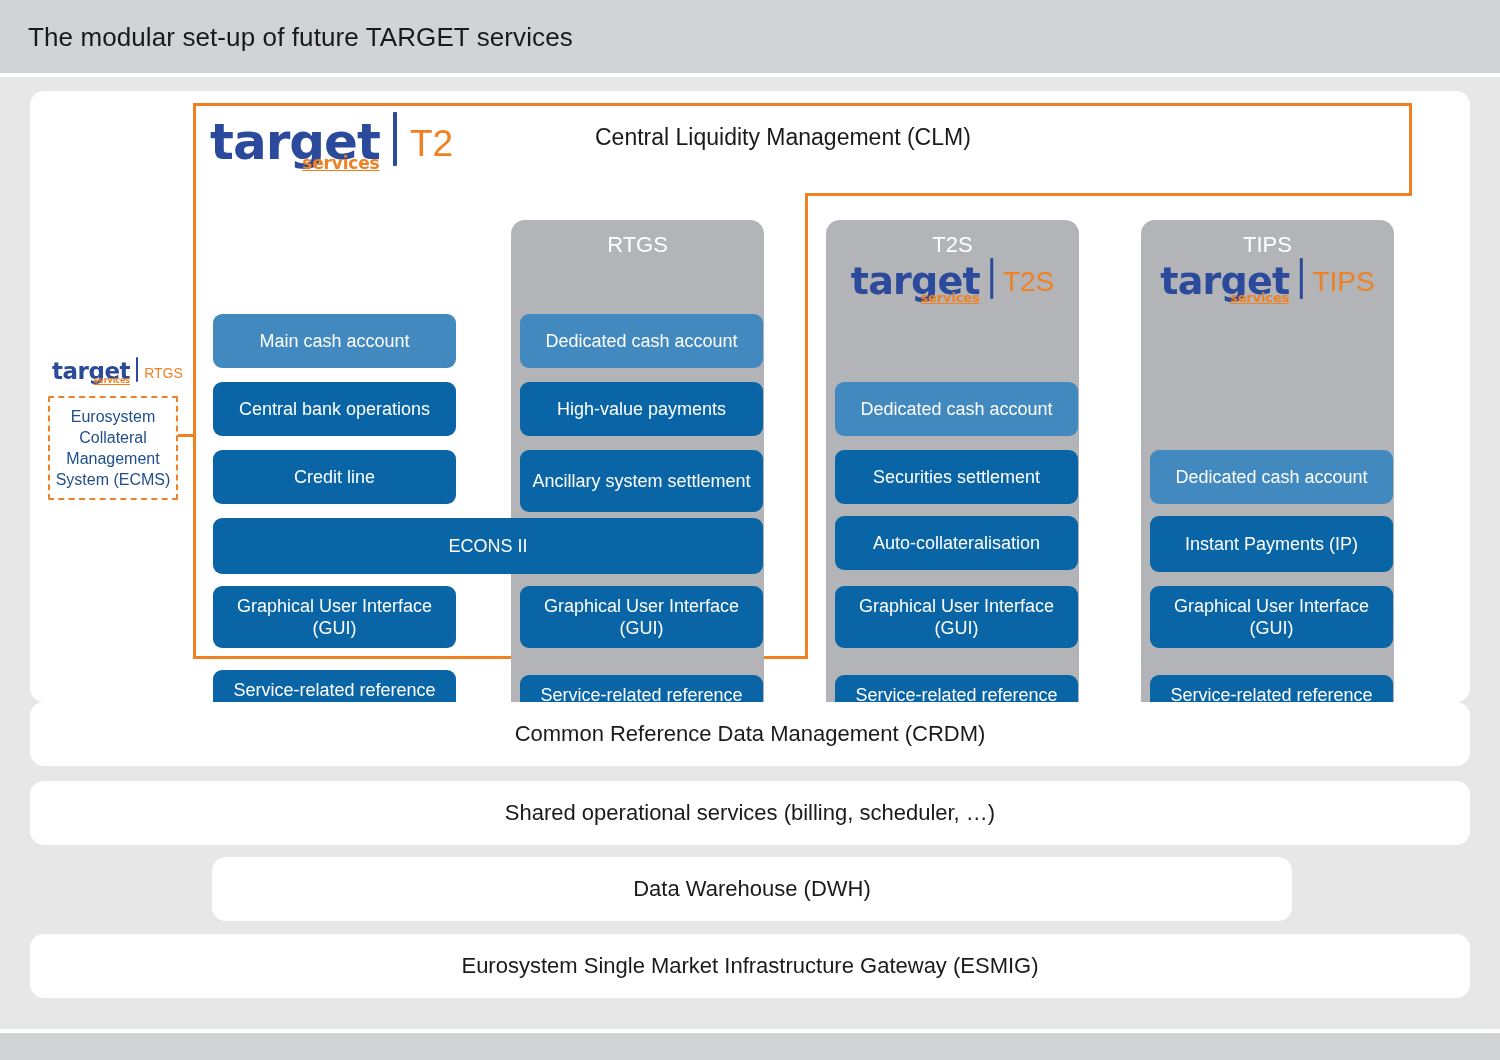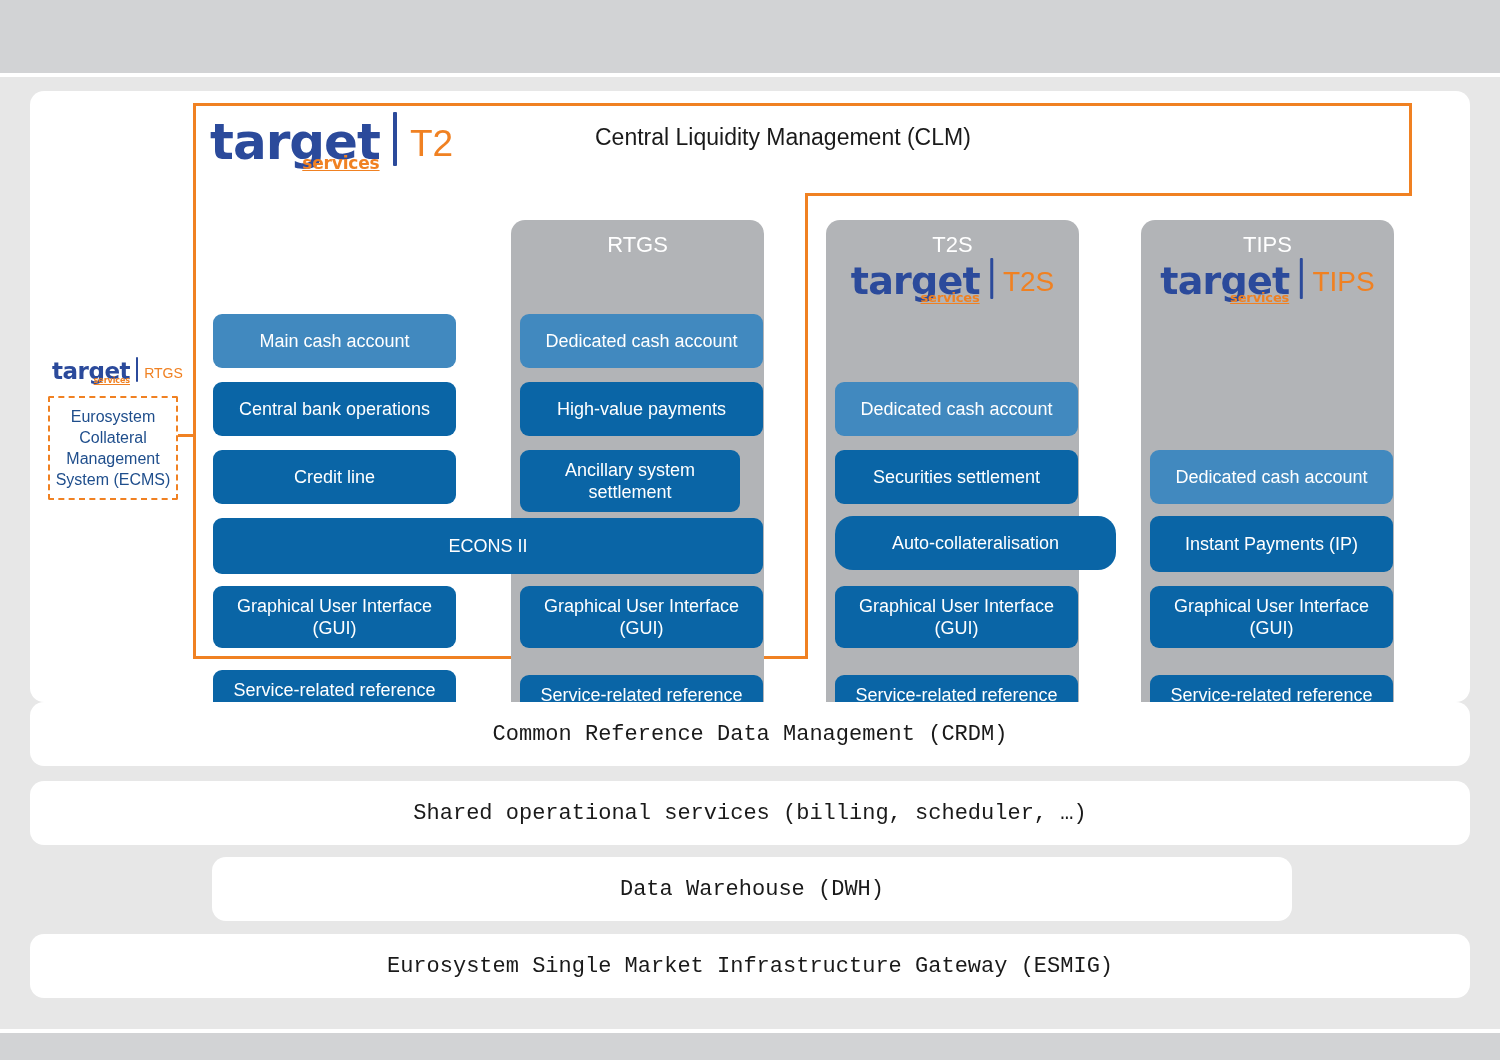--- a/index.html
+++ b/index.html
@@ -110,29 +110,30 @@
     padding: 4px 8px;
     margin-top: 27px;
   }
   .pill-dark  { background: #0a65a6; }
   .pill-light { background: #4189bf; }
 
   
   .bar-row {
     position: absolute; background: #ffffff; border-radius: 14px;
     display: flex; align-items: center; justify-content: center;
-    font-size: 22px; color: #1a1a1a; font-family: Liberation Mono, monospace;
+    font-size: 22px; color: #1a1a1a;
   }
 </style>
 </head>
 <body>
 
 <div id="root">
 
   <div class="header-bar"></div>
+  <div class="header-title">The modular set-up of future TARGET services</div>
 
   <div class="page-bg"></div>
   <div class="footer-strip"></div>
 
   <div class="main-card">
 
     <div class="clm-region">
       <svg width="1440" height="611" viewBox="0 0 1440 611" xmlns="http://www.w3.org/2000/svg">
         <path d="M 164.5 13.5 L 1380.5 13.5 L 1380.5 103.5 L 776.5 103.5 L 776.5 566.5 L 164.5 566.5 Z" fill="none" stroke="#f08122" stroke-width="3"></path>
       </svg>
@@ -169,42 +170,42 @@
       <div class="pill pill-dark" style="left:183px;top:468px;width:243px;height:62px;">Graphical User Interface (GUI)</div>
       <div class="pill pill-dark" style="left:183px;top:552px;width:243px;height:62px;">Service-related reference data</div>
     </div>
 
     <div class="col-grey" style="left:481px;top:129px;width:253px;height:531px;">
       <div class="col-title">RTGS</div>
     </div>
     <div>
       <div class="pill pill-light" style="left:490px;top:196px;width:243px;height:54px;">Dedicated cash account</div>
       <div class="pill pill-dark" style="left:490px;top:264px;width:243px;height:54px;">High-value payments</div>
-      <div class="pill pill-dark" style="left:490px;top:332px;width:220px;height:62px;">Ancillary system settlement</div>
+      <div class="pill pill-dark" style="left:490px;top:332px;width:243px;height:62px;">Ancillary system settlement</div>
       <div class="pill pill-dark" style="left:490px;top:468px;width:243px;height:62px;">Graphical User Interface (GUI)</div>
       <div class="pill pill-dark" style="left:490px;top:557px;width:243px;height:62px;">Service-related reference data</div>
     </div>
 
     <div class="pill pill-dark" style="left:183px;top:400px;width:550px;height:56px;">ECONS II</div>
 
     <div class="col-grey" style="left:796px;top:129px;width:253px;height:531px;">
       <div class="col-title">T2S</div>
       <div class="col-logo tlogo tlogo-md" style="top:38px;">
         <span class="word-wrap">
           <span class="word">target</span>
           <span class="sub">services</span>
         </span>
         <span class="bar"></span>
         <span class="suffix">T2S</span>
       </div>
     </div>
     <div>
       <div class="pill pill-light" style="left:805px;top:264px;width:243px;height:54px;">Dedicated cash account</div>
       <div class="pill pill-dark" style="left:805px;top:332px;width:243px;height:54px;">Securities settlement</div>
-      <div class="pill pill-dark" style="left:805px;top:398px;width:281px;height:54px;border-radius:18px;">Auto-collateralisation</div>
+      <div class="pill pill-dark" style="left:805px;top:398px;width:243px;height:54px;">Auto-collateralisation</div>
       <div class="pill pill-dark" style="left:805px;top:468px;width:243px;height:62px;">Graphical User Interface (GUI)</div>
       <div class="pill pill-dark" style="left:805px;top:557px;width:243px;height:62px;">Service-related reference data</div>
     </div>
 
     <div class="col-grey" style="left:1111px;top:129px;width:253px;height:531px;">
       <div class="col-title">TIPS</div>
       <div class="col-logo tlogo tlogo-md" style="top:38px;">
         <span class="word-wrap">
           <span class="word">target</span>
           <span class="sub">services</span>

